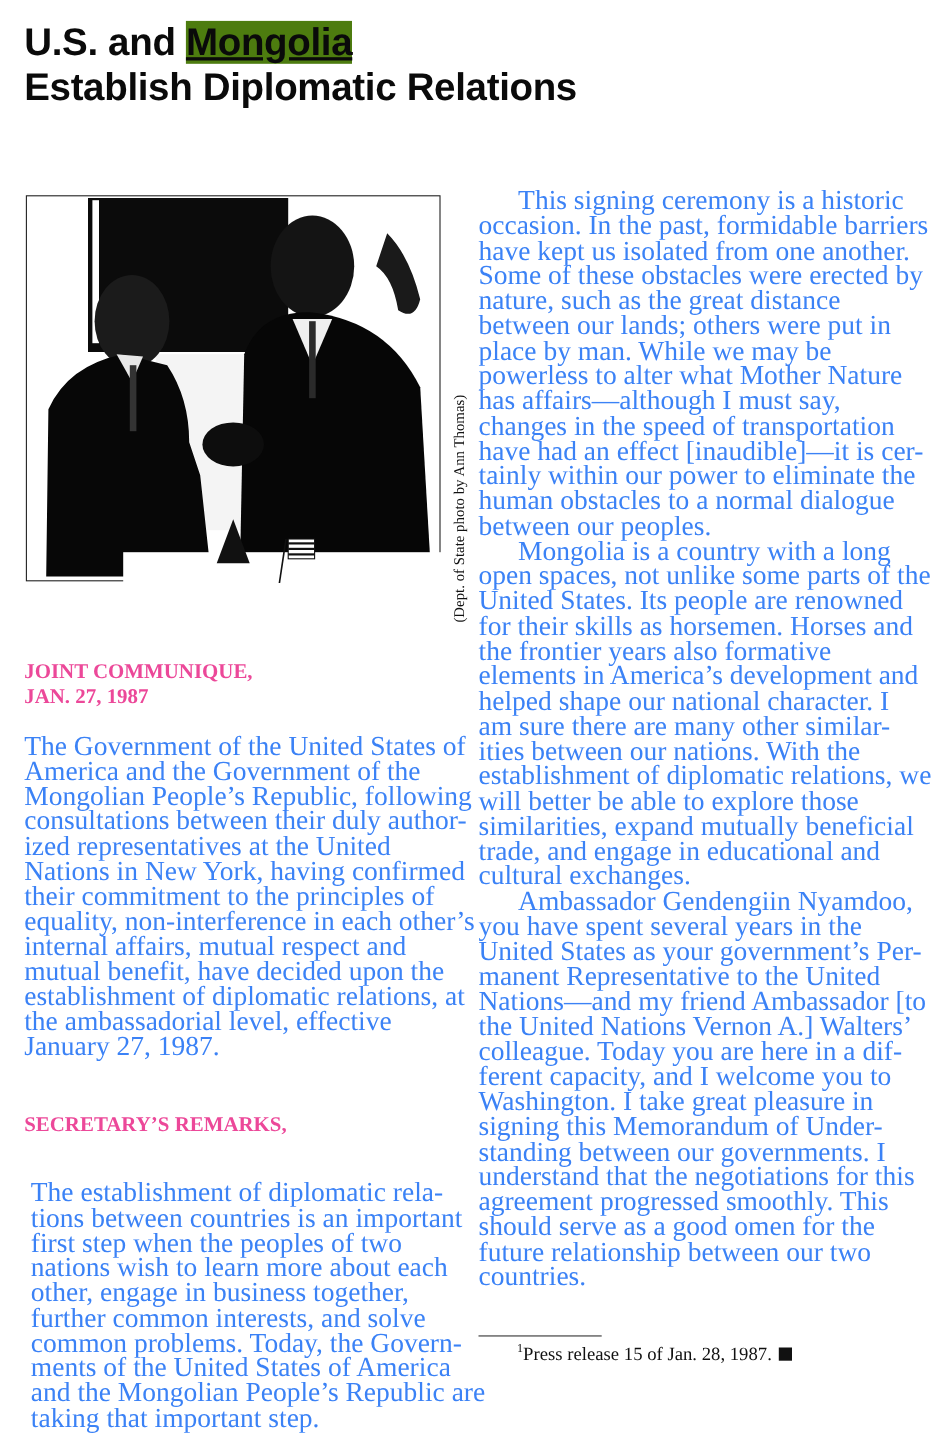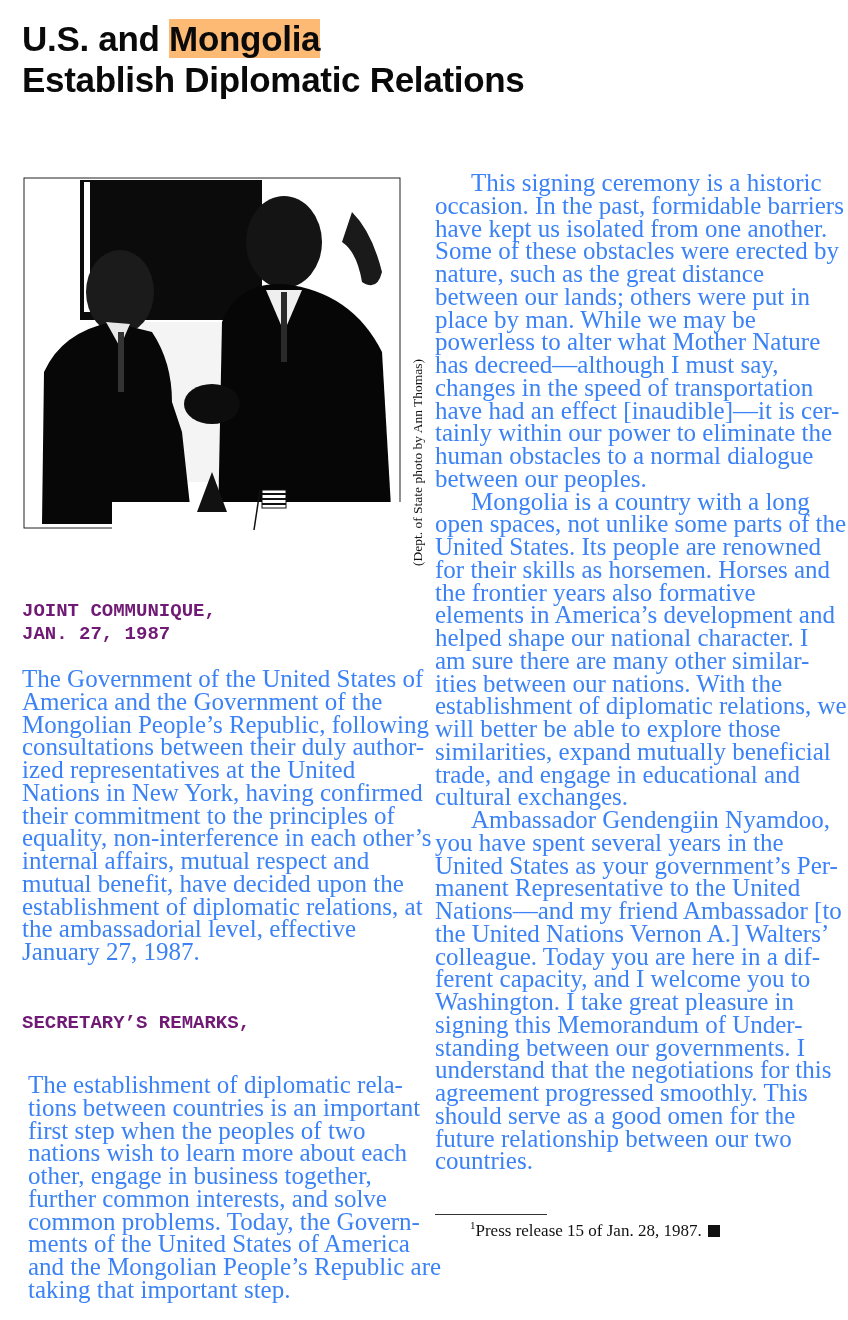--- a/index.html
+++ b/index.html
@@ -1,24 +1,24 @@
 <!DOCTYPE html>
 <html><head>
 <meta charset="utf-8">
 <style>
   html, body { margin:0; padding:0; background:#ffffff; }
   body { width:848px; height:1320px; position:relative; overflow:hidden; color:#111; }
   .title { position:absolute; left:22px; top:18px; font-family:"Liberation Sans", sans-serif; font-weight:bold; font-size:35px; line-height:41px; letter-spacing:-0.3px; color:#0a0a0a; }
-  .title .hl { background:#fdba74; }
+  .title .hl { background:#4d7c0f;text-decoration:underline; }
   .photo { position:absolute; left:22px; top:172px; width:380px; height:376px; }
   .credit { position:absolute; left:410px; top:566px; transform:rotate(-90deg); transform-origin:left top; font-family:"Liberation Serif", serif; font-size:13.5px; white-space:nowrap; color:#111; }
   .col { position:absolute; font-family:"Liberation Serif", serif; font-size:25px; line-height:22.75px; color:#3b82f6; }
   .col .line { display:block; white-space:nowrap; }
   .col .ind { padding-left:36px; }
-  .head { position:absolute; font-family:Liberation Mono, monospace; font-weight:bold; font-size:19px; line-height:22.5px; color:#701a75; }
+  .head { position:absolute; font-family:Liberation Serif, serif; font-weight:bold; font-size:19px; line-height:22.5px; color:#ec4899; }
   .head .line { display:block; white-space:nowrap; }
   sup { font-size:11px; vertical-align:7px; line-height:0; }
   .fnrule { position:absolute; left:435px; top:1214px; width:112px; height:1px; background:#333; }
   .footnote { position:absolute; left:470px; top:1221px; font-family:"Liberation Serif", serif; font-size:17px; color:#111; white-space:nowrap; }
   .endmark { display:inline-block; width:12px; height:12px; background:#111; margin-left:6px; vertical-align:-1px; }
 </style>
 </head>
 <body>
 
 <div class="title">
@@ -101,21 +101,21 @@
 
 <div class="col" style="left:435px; top:172px;">
   <span class="line ind">This signing ceremony is a historic</span>
   <span class="line">occasion. In the past, formidable barriers</span>
   <span class="line">have kept us isolated from one another.</span>
   <span class="line">Some of these obstacles were erected by</span>
   <span class="line">nature, such as the great distance</span>
   <span class="line">between our lands; others were put in</span>
   <span class="line">place by man. While we may be</span>
   <span class="line">powerless to alter what Mother Nature</span>
-  <span class="line">has decreed—although I must say,</span>
+  <span class="line">has affairs—although I must say,</span>
   <span class="line">changes in the speed of transportation</span>
   <span class="line">have had an effect [inaudible]—it is cer-</span>
   <span class="line">tainly within our power to eliminate the</span>
   <span class="line">human obstacles to a normal dialogue</span>
   <span class="line">between our peoples.</span>
   <span class="line ind">Mongolia is a country with a long</span>
   <span class="line">open spaces, not unlike some parts of the</span>
   <span class="line">United States. Its people are renowned</span>
   <span class="line">for their skills as horsemen. Horses and</span>
   <span class="line">the frontier years also formative</span>

